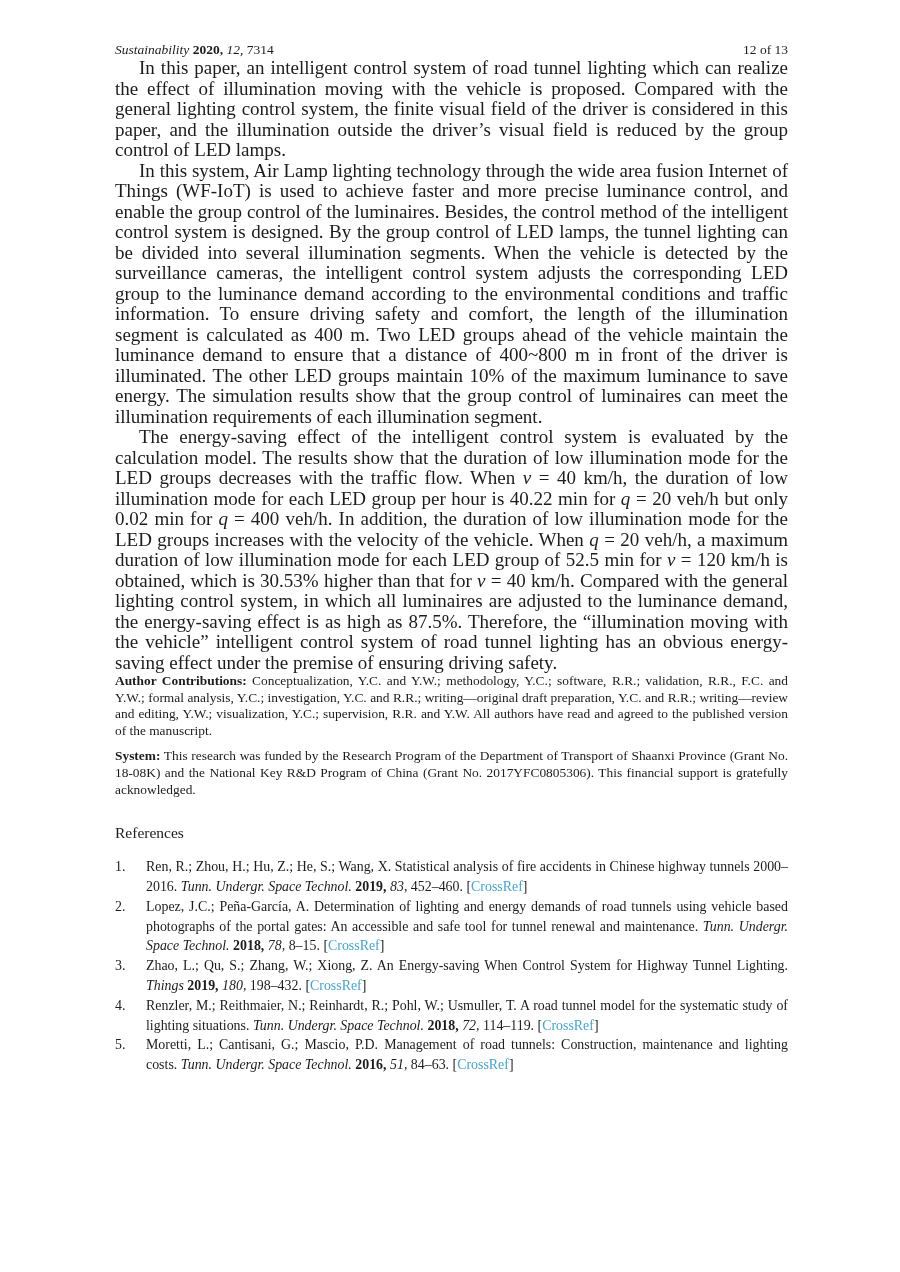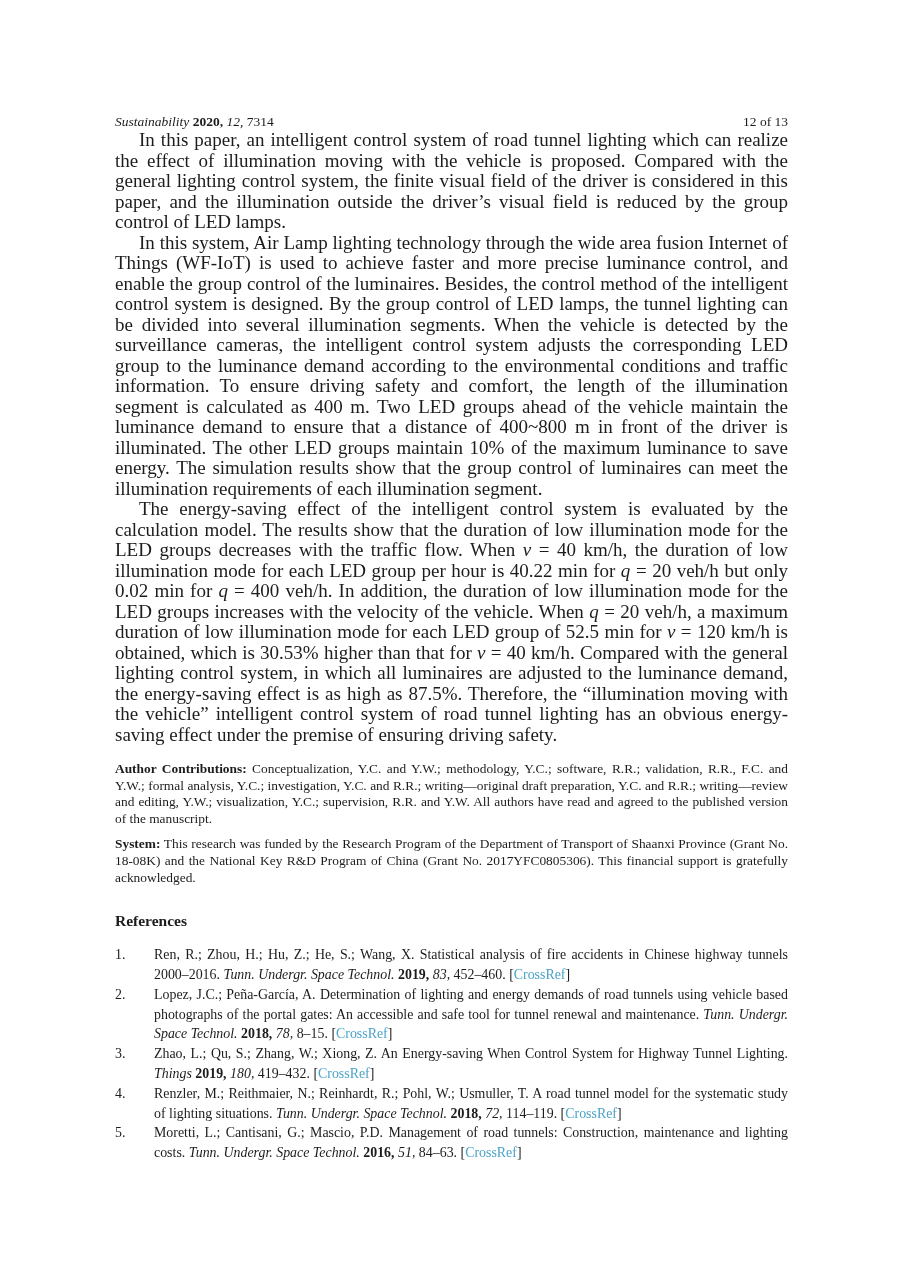--- a/index.html
+++ b/index.html
@@ -3,49 +3,49 @@
 <meta charset="utf-8">
 <style>
   * { margin:0; padding:0; box-sizing:border-box; }
   html,body { background:#ffffff; }
   body {
     width:900px; height:1272px;
     font-family:"Liberation Serif","DejaVu Serif",serif;
     color:#1c1c1c;
     overflow:hidden;
   }
-  .page { padding:114px 112px 0 115px; }
+  .page { padding:42px 112px 0 115px; }
 
   
   .header { display:flex; justify-content:space-between; font-size:13.5px; }
   .it { font-style:italic; }
   .bd { font-weight:bold; }
 
   
   .section-heading { font-weight:bold; font-size:15.5px; margin-top:41px; margin-bottom:14px; }
 
   
   .body-para {
     font-size:19px; line-height:20.5px; text-align:justify;
     text-indent:24px;
   }
 
   
-  .backmatter { margin-top:16px; }
+  .backmatter { }
   .bm-para {
     font-size:13.4px; line-height:16.6px; text-align:justify;
     margin-bottom:9px;
   }
   .bm-label { font-weight:bold; }
 
   
-  .references-heading { font-weight:bold; font-size:15.5px; margin-top:26px; margin-bottom:15px; }
+  .references-heading { font-weight:normal; font-size:15.5px; margin-top:26px; margin-bottom:15px; }
   .ref-item { display:flex; font-size:13.9px; line-height:19.8px; margin-bottom:0; }
   .ref-num { width:31px; flex:0 0 31px; }
-  .ref-text { flex:1; text-align:justify;margin-left:8px; }
+  .ref-text { flex:1; text-align:justify; }
   a.crossref { text-decoration:none; cursor:pointer; }
 </style>
 </head>
 <body>
 
 <div class="page">
 
   <div class="header">
     <div class="header-left"><span class="it">Sustainability</span><span> </span><span class="bd">2020,</span><span> </span><span class="it">12,</span><span> </span><span>7314</span></div>
     <div class="header-right">12 of 13</div>
@@ -69,21 +69,21 @@
       <div class="ref-item">
         <div class="ref-num">1.</div>
         <div class="ref-text"><span>Ren, R.; Zhou, H.; Hu, Z.; He, S.; Wang, X. Statistical analysis of fire accidents in Chinese highway tunnels 2000–2016. </span><span class="it">Tunn. Undergr. Space Technol. </span><span class="bd">2019, </span><span class="it">83, </span><span>452–460. </span><span>[</span><a class="crossref" style="color: rgb(74, 163, 201);">CrossRef</a><span>]</span></div>
       </div>
       <div class="ref-item">
         <div class="ref-num">2.</div>
         <div class="ref-text"><span>Lopez, J.C.; Peña-García, A. Determination of lighting and energy demands of road tunnels using vehicle based photographs of the portal gates: An accessible and safe tool for tunnel renewal and maintenance. </span><span class="it">Tunn. Undergr. Space Technol. </span><span class="bd">2018, </span><span class="it">78, </span><span>8–15. </span><span>[</span><a class="crossref" style="color: rgb(74, 163, 201);">CrossRef</a><span>]</span></div>
       </div>
       <div class="ref-item">
         <div class="ref-num">3.</div>
-        <div class="ref-text"><span>Zhao, L.; Qu, S.; Zhang, W.; Xiong, Z. An Energy-saving When Control System for Highway Tunnel Lighting. </span><span class="it">Things </span><span class="bd">2019, </span><span class="it">180, </span><span>419–432. </span><span>[</span><a class="crossref" style="color: rgb(74, 163, 201);">CrossRef</a><span>]</span></div>
+        <div class="ref-text"><span>Zhao, L.; Qu, S.; Zhang, W.; Xiong, Z. An Energy-saving When Control System for Highway Tunnel Lighting. </span><span class="it">Things </span><span class="bd">2019, </span><span class="it">180, </span><span>198–432. </span><span>[</span><a class="crossref" style="color: rgb(74, 163, 201);">CrossRef</a><span>]</span></div>
       </div>
       <div class="ref-item">
         <div class="ref-num">4.</div>
         <div class="ref-text"><span>Renzler, M.; Reithmaier, N.; Reinhardt, R.; Pohl, W.; Usmuller, T. A road tunnel model for the systematic study of lighting situations. </span><span class="it">Tunn. Undergr. Space Technol. </span><span class="bd">2018, </span><span class="it">72, </span><span>114–119. </span><span>[</span><a class="crossref" style="color: rgb(74, 163, 201);">CrossRef</a><span>]</span></div>
       </div>
       <div class="ref-item">
         <div class="ref-num">5.</div>
         <div class="ref-text"><span>Moretti, L.; Cantisani, G.; Mascio, P.D. Management of road tunnels: Construction, maintenance and lighting costs. </span><span class="it">Tunn. Undergr. Space Technol. </span><span class="bd">2016, </span><span class="it">51, </span><span>84–63. </span><span>[</span><a class="crossref" style="color: rgb(74, 163, 201);">CrossRef</a><span>]</span></div>
       </div>
     </div>

